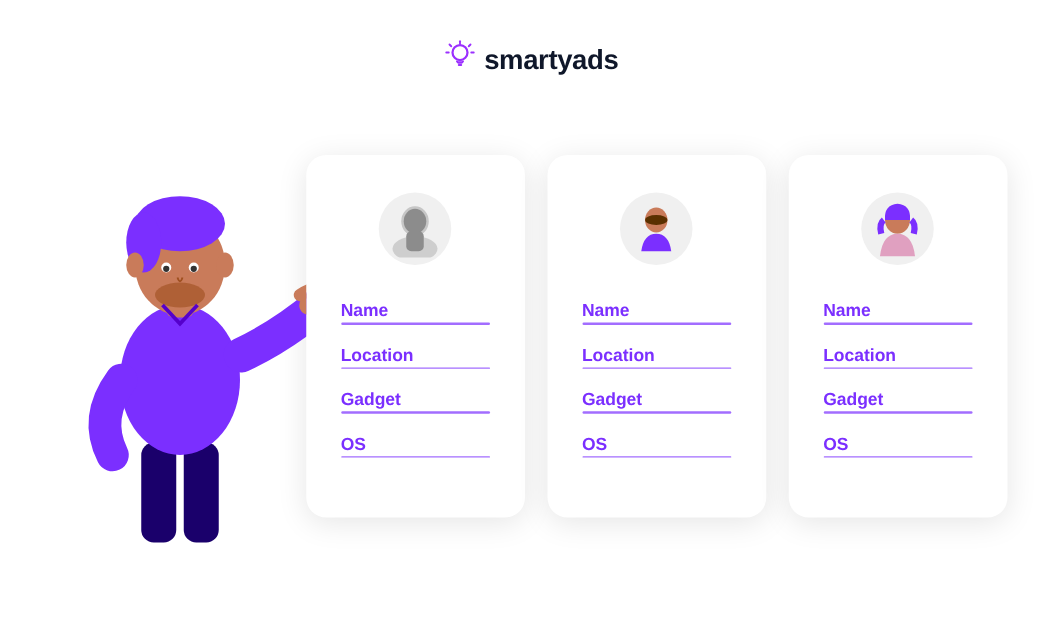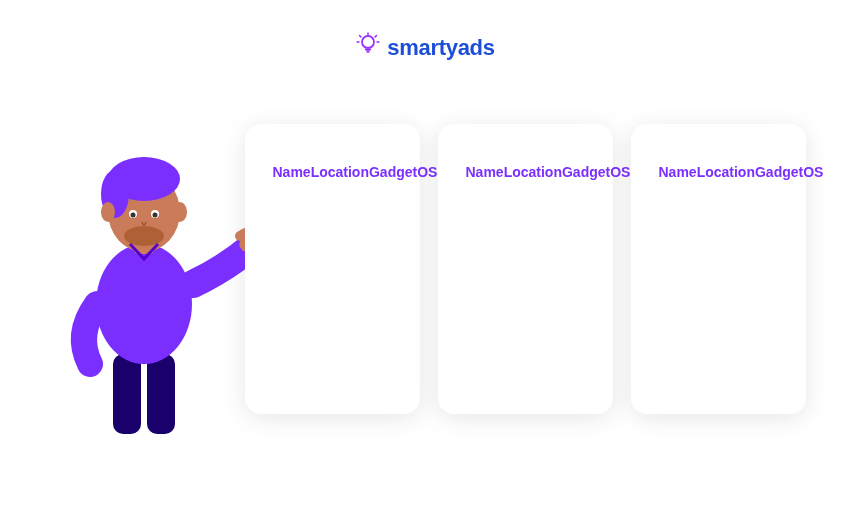--- a/index.html
+++ b/index.html
@@ -29,21 +29,21 @@
     }
 
     .logo-text {
       font-size: 22px;
       font-weight: 700;
       color: #222;
       letter-spacing: -0.3px;
     }
 
     .logo-text span {
-      color: #1d4ed8;
+      color: #0f172a;
     }
 
     
     .main-content {
       display: flex;
       align-items: center;
       justify-content: center;
       padding: 0 30px;
       gap: 0;
     }
@@ -67,21 +67,21 @@
     }
 
     
     .card {
       background: #fff;
       border-radius: 16px;
       box-shadow: 0 4px 24px rgba(0,0,0,0.10);
       padding: 30px 28px 28px 28px;
       width: 175px;
       display: flex;
-      flex-direction: row;
+      flex-direction: column;
       align-items: flex-start;
       min-height: 290px;
     }
 
     .avatar-circle {
       width: 58px;
       height: 58px;
       border-radius: 50%;
       background: #f0f0f0;
       display: flex;

